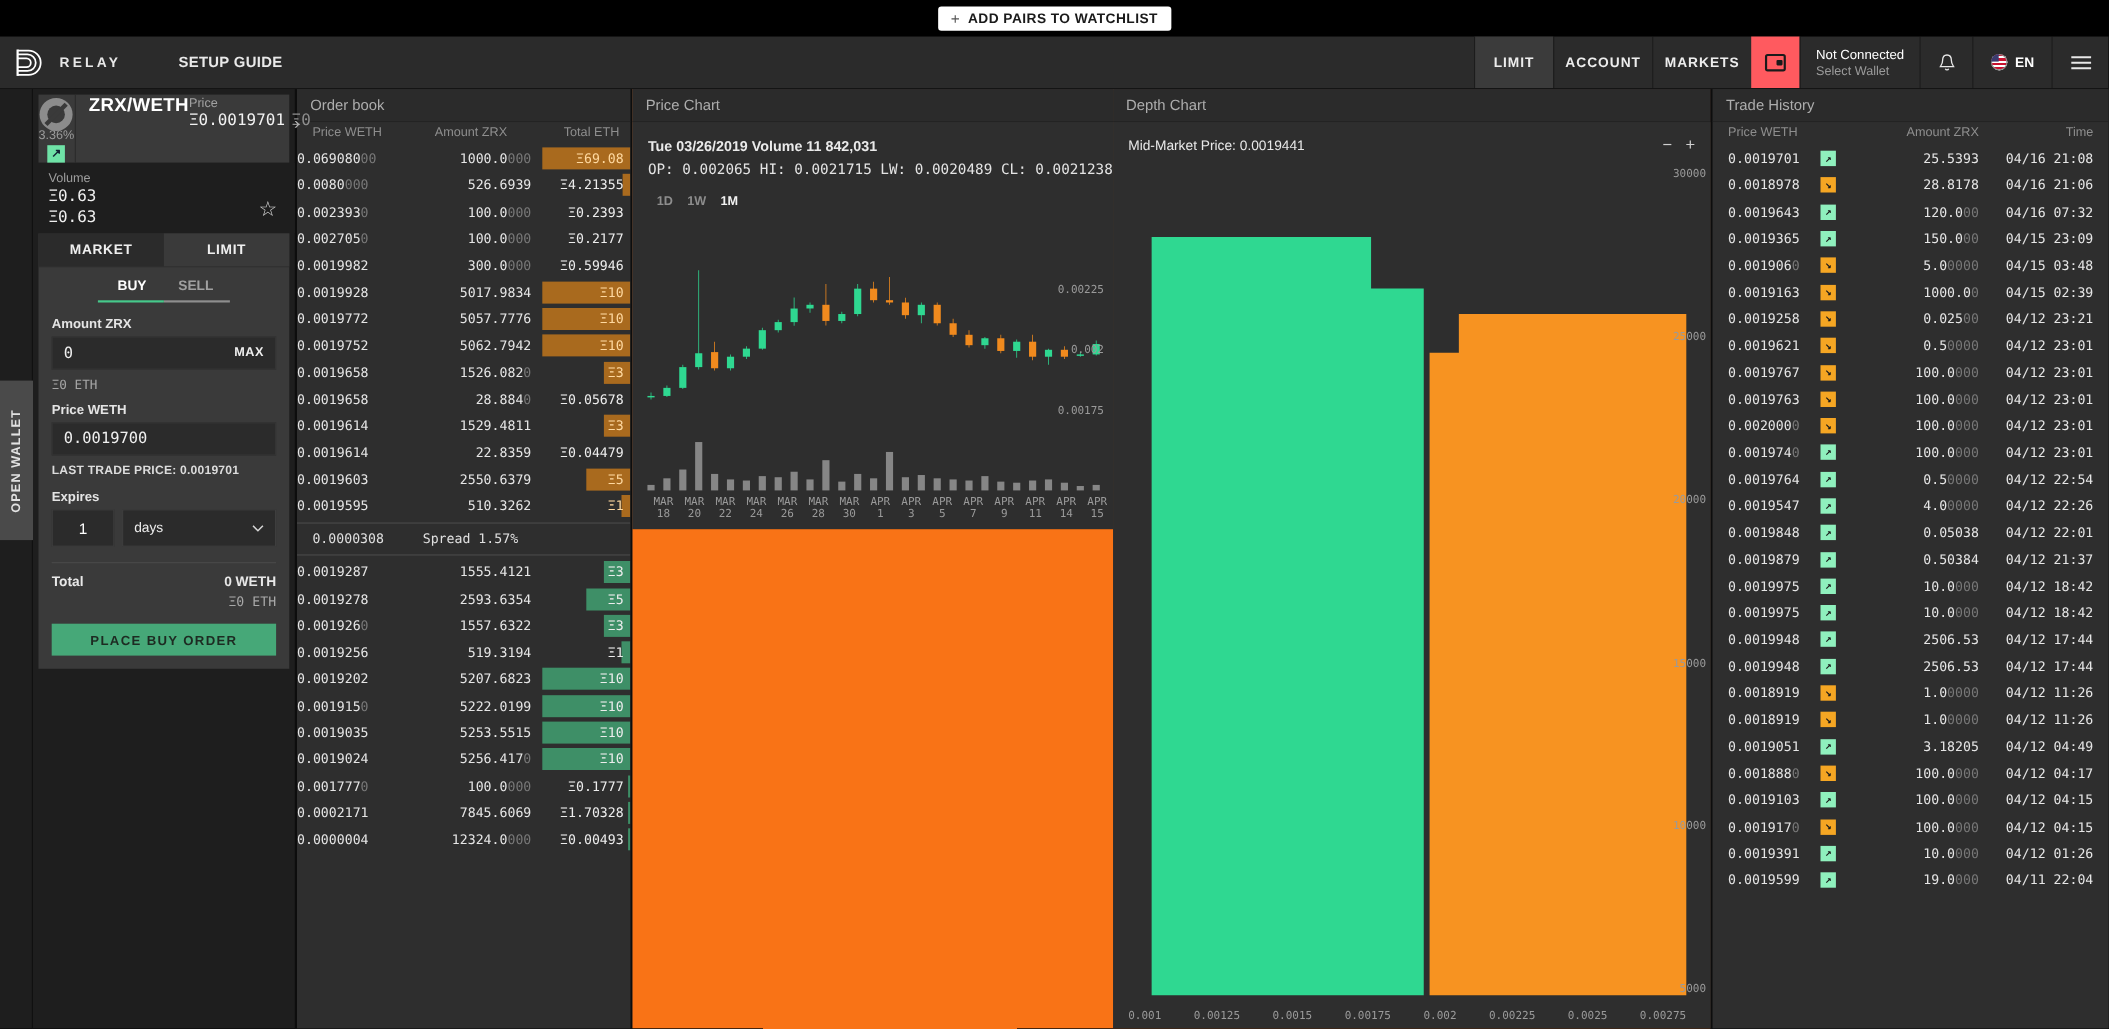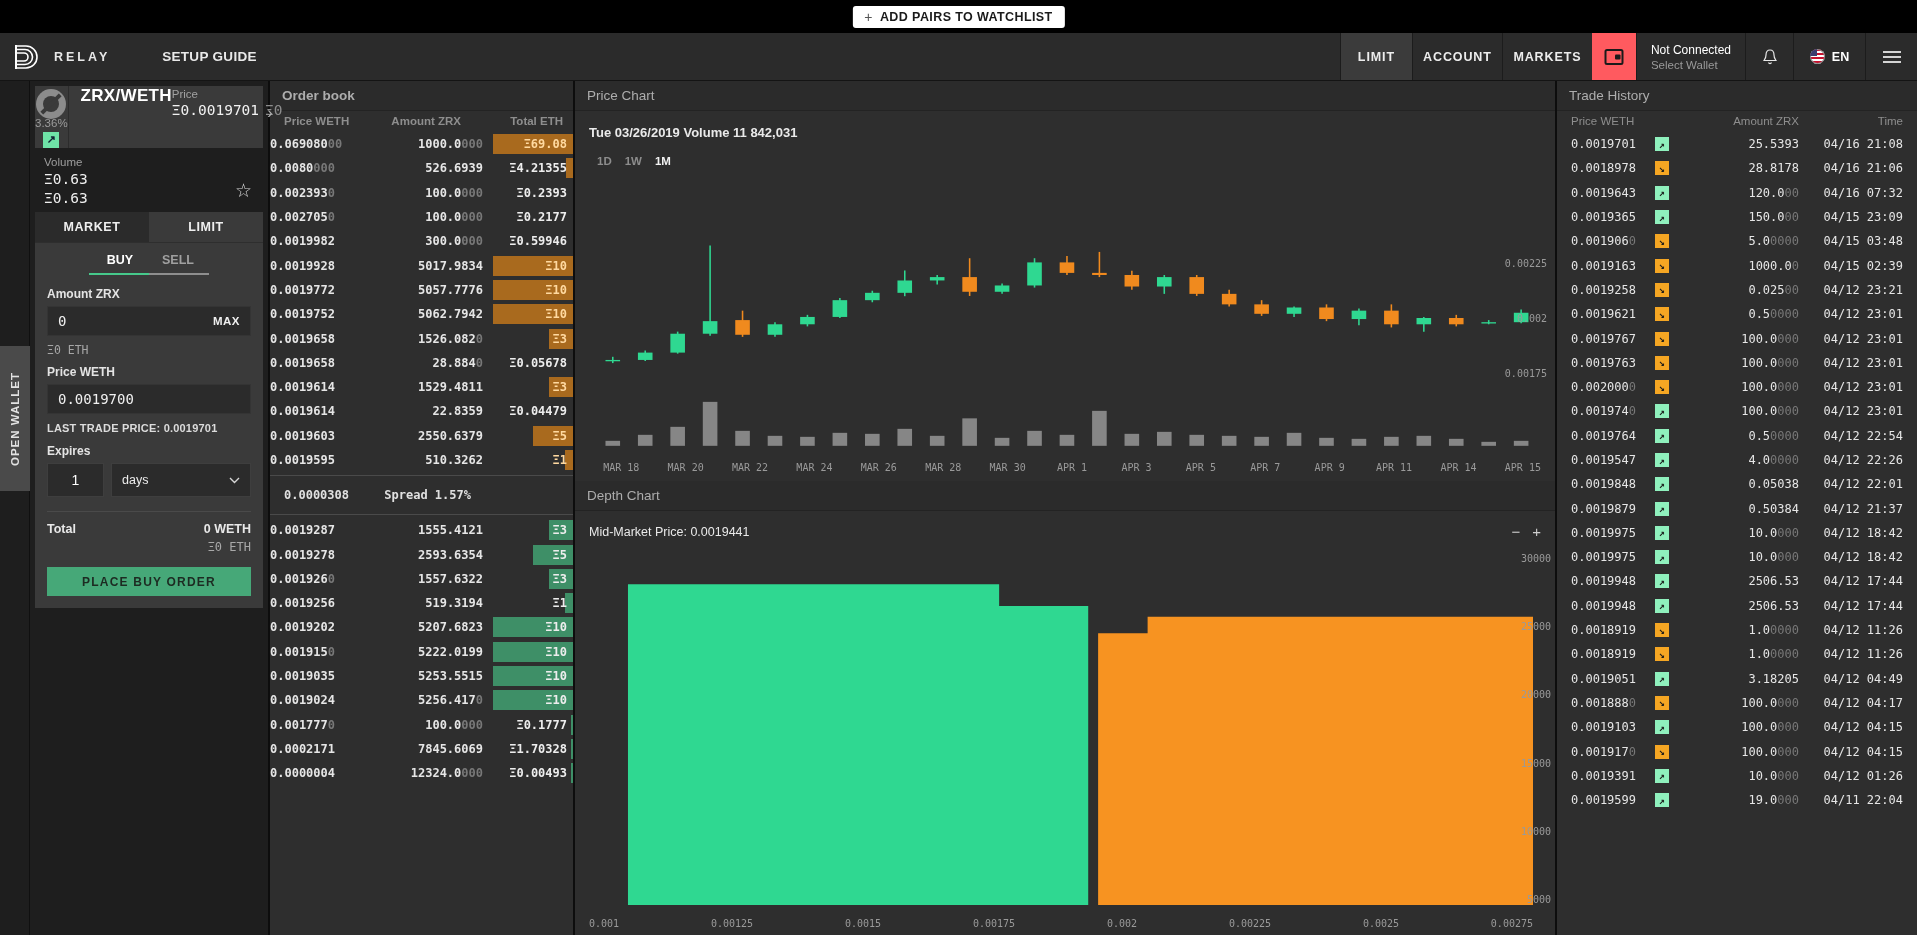--- a/index.html
+++ b/index.html
@@ -136,48 +136,48 @@
     display:flex;align-items:center;justify-content:space-between;padding:0 10px;color:#ececec;font-size:12.5px;cursor:pointer;}
   #totals{border-top:1px solid #4a4a4a;margin-top:14px;padding-top:10px;}
   #totals .r{display:flex;justify-content:space-between;color:#e8e8e8;font-size:12.5px;font-weight:bold;}
   #totals .r2{justify-content:flex-end;color:#a8a8a8;font-size:12px;margin-top:4px;font-weight:normal;}
   #place-order{margin-top:13px;height:29px;background:#46a878;color:#1d2b22;
     display:flex;align-items:center;justify-content:center;font-size:12px;
     font-weight:bold;letter-spacing:1.2px;cursor:pointer;}
 
   
   #obcol{width:307px;flex:0 0 307px;background:#2b2b2b;border-left:2px solid #0d0d0d;
-    border-right:2px solid #0d0d0d;display:flex;flex-direction:column;font-weight:bold;}
+    border-right:2px solid #0d0d0d;display:flex;flex-direction:column;}
   .panelhdr{height:30px;background:#2b2b2b;display:flex;align-items:center;
     padding-left:12px;color:#adadad;font-size:13.5px;border-bottom:1px solid #232323;}
   #obbody{flex:1;background:#2e2e2e;overflow:hidden;}
   .obhead{display:flex;padding:4px 10px 5px 14px;color:#8e8e8e;font-size:11.5px;}
   .obhead .c1{width:100px;} .obhead .c2{flex:1;text-align:right;padding-right:10px;}
   .obhead .c3{width:92px;text-align:right;}
   .obrow{display:flex;align-items:center;height:24.3px;
     font-family:"DejaVu Sans Mono",monospace;font-size:12px;position:relative;}
   .obrow .price{width:100px;color:#e6e6e6;}
   .obrow .amt{flex:1;text-align:right;padding-right:10px;color:#e6e6e6;}
   .obrow .totwrap{width:80px;position:relative;height:20px;display:flex;
     align-items:center;justify-content:flex-end;}
   .obrow .bar{position:absolute;right:0;top:0;height:20px;}
   .obrow .tot{position:relative;z-index:2;padding-right:6px;color:#ededed;}
   .dim{color:#787878;}
   .bar.ask{background:#a96a1e;}
   .bar.bid{background:#3e8f67;}
   .obrow.ask .tot.on{color:#ffd9a0;}
-  .spreadrow{display:flex;align-items:center;height:40px;padding-left:14px;
+  .spreadrow{display:flex;align-items:center;height:30px;padding-left:14px;
     border-top:1px solid #4a4a4a;border-bottom:1px solid #4a4a4a;background:#2e2e2e;
     font-family:"DejaVu Sans Mono",monospace;font-size:12px;color:#e0e0e0;margin:3px 0;}
   .spreadrow .price{width:100px;}
   .spreadrow .txt{flex:1;text-align:right;padding-right:10px;}
   .spreadrow .pad{width:92px;}
 
   
-  #centercol{flex:1;display:flex;flex-direction:column;background:#f97316;min-width:0;}
+  #centercol{flex:1;display:flex;flex-direction:row;background:#f97316;min-width:0;}
   #pricechart{height:400px;background:#2b2b2b;display:flex;flex-direction:column;}
   #pc-body{flex:1;background:#2e2e2e;position:relative;}
   #pc-info{padding:14px 0 0 14px;}
   #pc-info .l1{color:#eaeaea;font-size:13px;font-weight:bold;}
   #pc-info .l2{color:#e4e4e4;font-size:13px;margin-top:7px;font-family:"DejaVu Sans Mono",monospace;}
   #tf-row{display:flex;gap:13px;padding:15px 0 0 22px;}
   .tfbtn{color:#8d8d8d;font-size:11.5px;font-weight:bold;cursor:pointer;}
   .tfbtn.active{color:#f2f2f2;}
   #candlewrap{position:absolute;left:0;right:0;top:115px;bottom:0;}
   #pc-ylabels{position:absolute;right:8px;top:118px;font-size:10px;color:#9a9a9a;
@@ -584,20 +584,21 @@
     </div>
   </div>
 
   <div id="centercol">
 
     <div id="pricechart">
       <div class="panelhdr">Price Chart</div>
       <div id="pc-body">
         <div id="pc-info">
           <div class="l1">Tue 03/26/2019 Volume 11 842,031</div>
+          <div class="l2">OP: 0.002065 HI: 0.0021715 LW: 0.0020489 CL: 0.0021238</div>
         </div>
         <div id="tf-row">
           <span class="tfbtn">1D</span>
           <span class="tfbtn">1W</span>
           <span class="tfbtn active">1M</span>
         </div>
         <div id="candlewrap">
           <svg id="candle-svg" width="100%" height="100%" preserveAspectRatio="none" viewBox="0 0 1000 290">
               <line x1="38.55172413793103" y1="148.75714285714284" x2="38.55172413793103" y2="155.91428571428574" stroke="#2fd891" stroke-width="1.6"></line>
               <rect x="31.103448275862064" y="152.33571428571426" width="14.896551724137932" height="1.5" fill="#2fd891"></rect>

